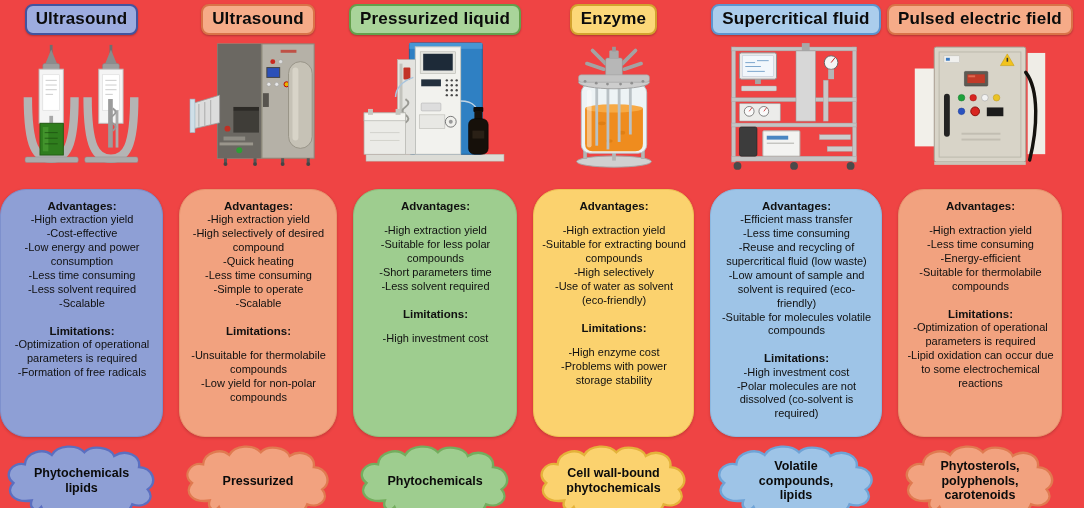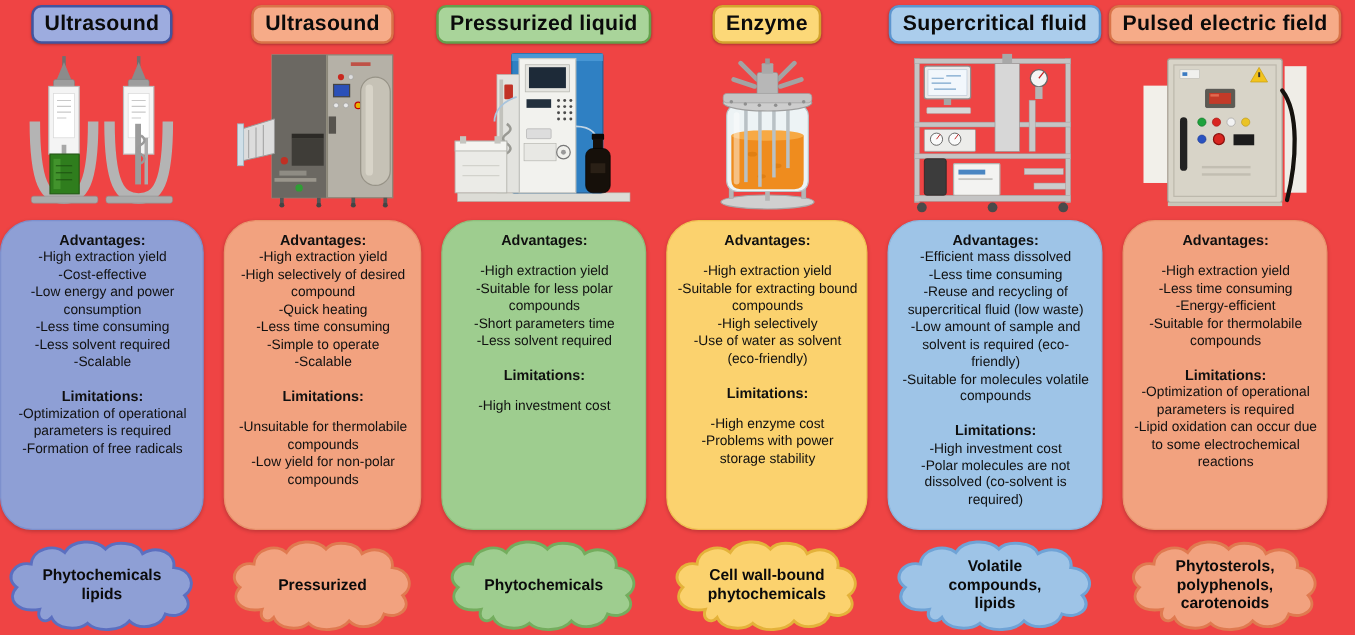--- a/index.html
+++ b/index.html
@@ -12,21 +12,21 @@
   }
   .column { display:flex; flex-direction:column; align-items:center; }
   .pill {
     display:inline-block; padding:3px 9px 4px; border-radius:8px;
     background:var(--hdr-fill); border:2px solid var(--hdr-border);
     font-size:17px; font-weight:bold; color:#0b0b0b; letter-spacing:0.2px;
     white-space:nowrap; box-shadow:0 1px 2px rgba(0,0,0,0.25);
   }
   .equip { height:134px; width:100%; display:flex; align-items:flex-end; justify-content:center; margin-top:3px; }
   .infobox {
-    width:100%; height:248px; margin-top:4px; border-radius:26px;
+    width:100%; height:248px; margin-top:17px; border-radius:26px;
     background:var(--box-fill); border:1.5px solid var(--box-border);
     padding:9px 7px 6px 8px; font-size:11px; line-height:1.26; color:#101010;
     box-shadow:0 1px 3px rgba(0,0,0,0.18);
   }
   .sec-head { text-align:center; font-weight:bold; font-size:11.5px; }
   .lim-head { margin-top:13px; }
   .bullet { text-align:center; }
   .gap-adv .list-adv { margin-top:11px; }
   .gap-lim .list-lim { margin-top:11px; }
   .cloudwrap { position:relative; width:100%; height:78px; margin-top:5px; }
@@ -316,21 +316,21 @@
         <rect x="46" y="94" width="38" height="26" rx="1" fill="#f3f3f1" stroke="#b2b2ae"></rect>
         <rect x="50" y="99" width="22" height="4" fill="#4a86c2"></rect>
         <rect x="50" y="106" width="28" height="1.5" fill="#c5c5c1"></rect>
         <rect x="104" y="98" width="32" height="5" fill="#cccccc" stroke="#a5a5a5" stroke-width="0.4"></rect>
         <rect x="112" y="110" width="26" height="5" fill="#cccccc" stroke="#a5a5a5" stroke-width="0.4"></rect>
       </svg>
     </div>
     <div class="infobox">
       <div class="sec-head">Advantages:</div>
       <div class="list-adv">
-          <div class="bullet">-Efficient mass dissolved</div>
+          <div class="bullet">-Efficient mass transfer</div>
           <div class="bullet">-Less time consuming</div>
           <div class="bullet">-Reuse and recycling of supercritical fluid (low waste)</div>
           <div class="bullet">-Low amount of sample and solvent is required (eco-friendly)</div>
           <div class="bullet">-Suitable for molecules volatile compounds</div>
         </div>
       <div class="sec-head lim-head">Limitations:</div>
       <div class="list-lim">
           <div class="bullet">-High investment cost</div>
           <div class="bullet">-Polar molecules are not dissolved (co-solvent is required)</div>
         </div>

